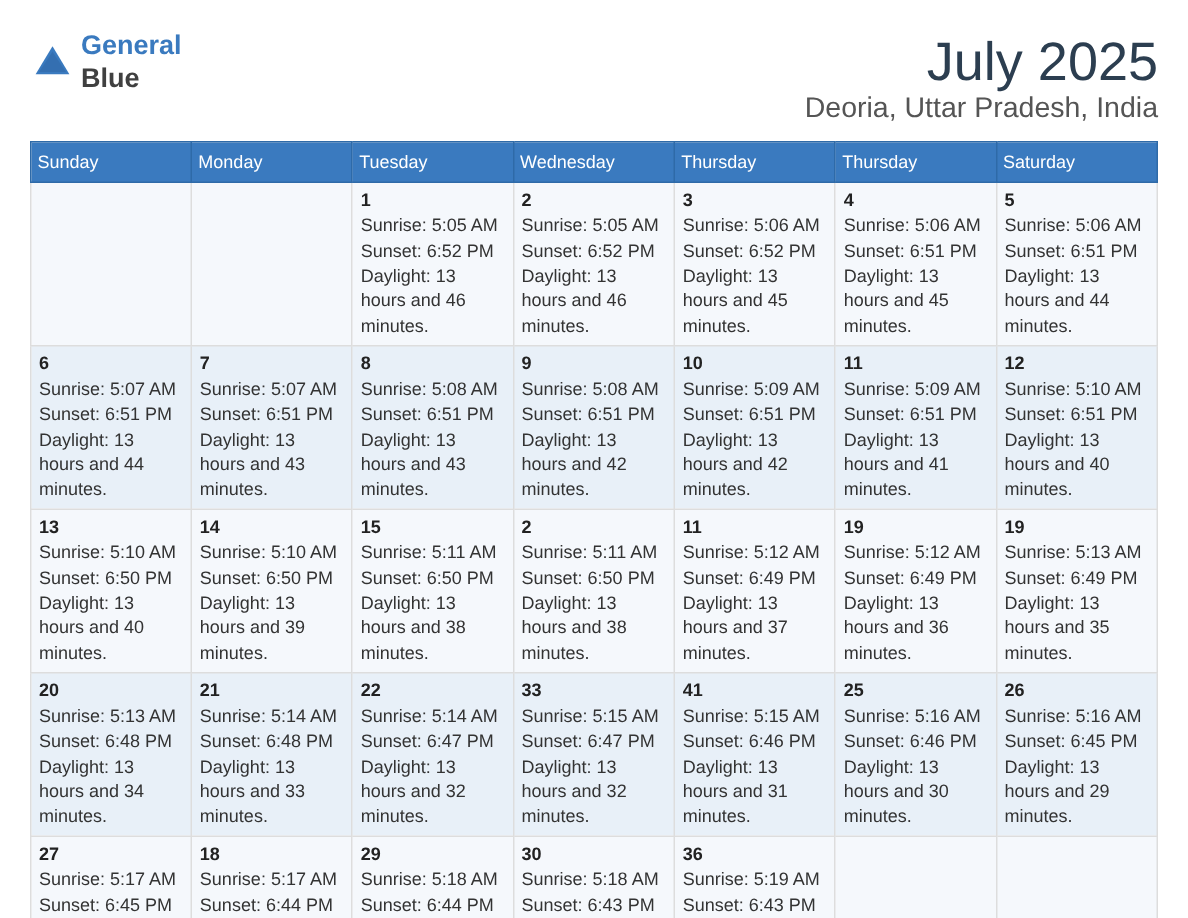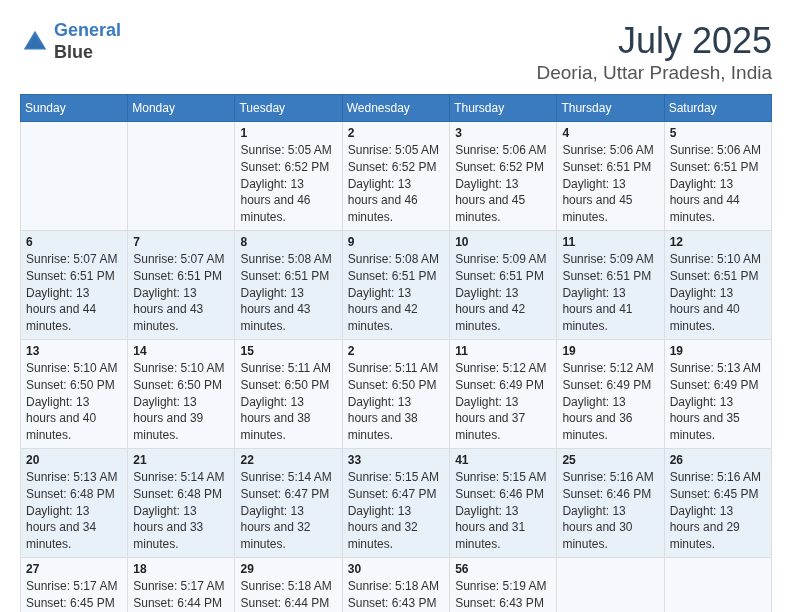--- a/index.html
+++ b/index.html
@@ -309,21 +309,21 @@
 Sunset: 6:44 PM
 Daylight: 13 hours and 25 minutes.</div>
         </td>
         <td>
           <div class="day-number">30</div>
           <div class="day-info" style="white-space: pre-line;">Sunrise: 5:18 AM
 Sunset: 6:43 PM
 Daylight: 13 hours and 24 minutes.</div>
         </td>
         <td>
-          <div class="day-number">56</div>
+          <div class="day-number">36</div>
           <div class="day-info" style="white-space: pre-line;">Sunrise: 5:19 AM
 Sunset: 6:43 PM
 Daylight: 13 hours and 23 minutes.</div>
         </td>
         <td></td>
         <td></td>
       </tr>
     </tbody>
 </table>
 

